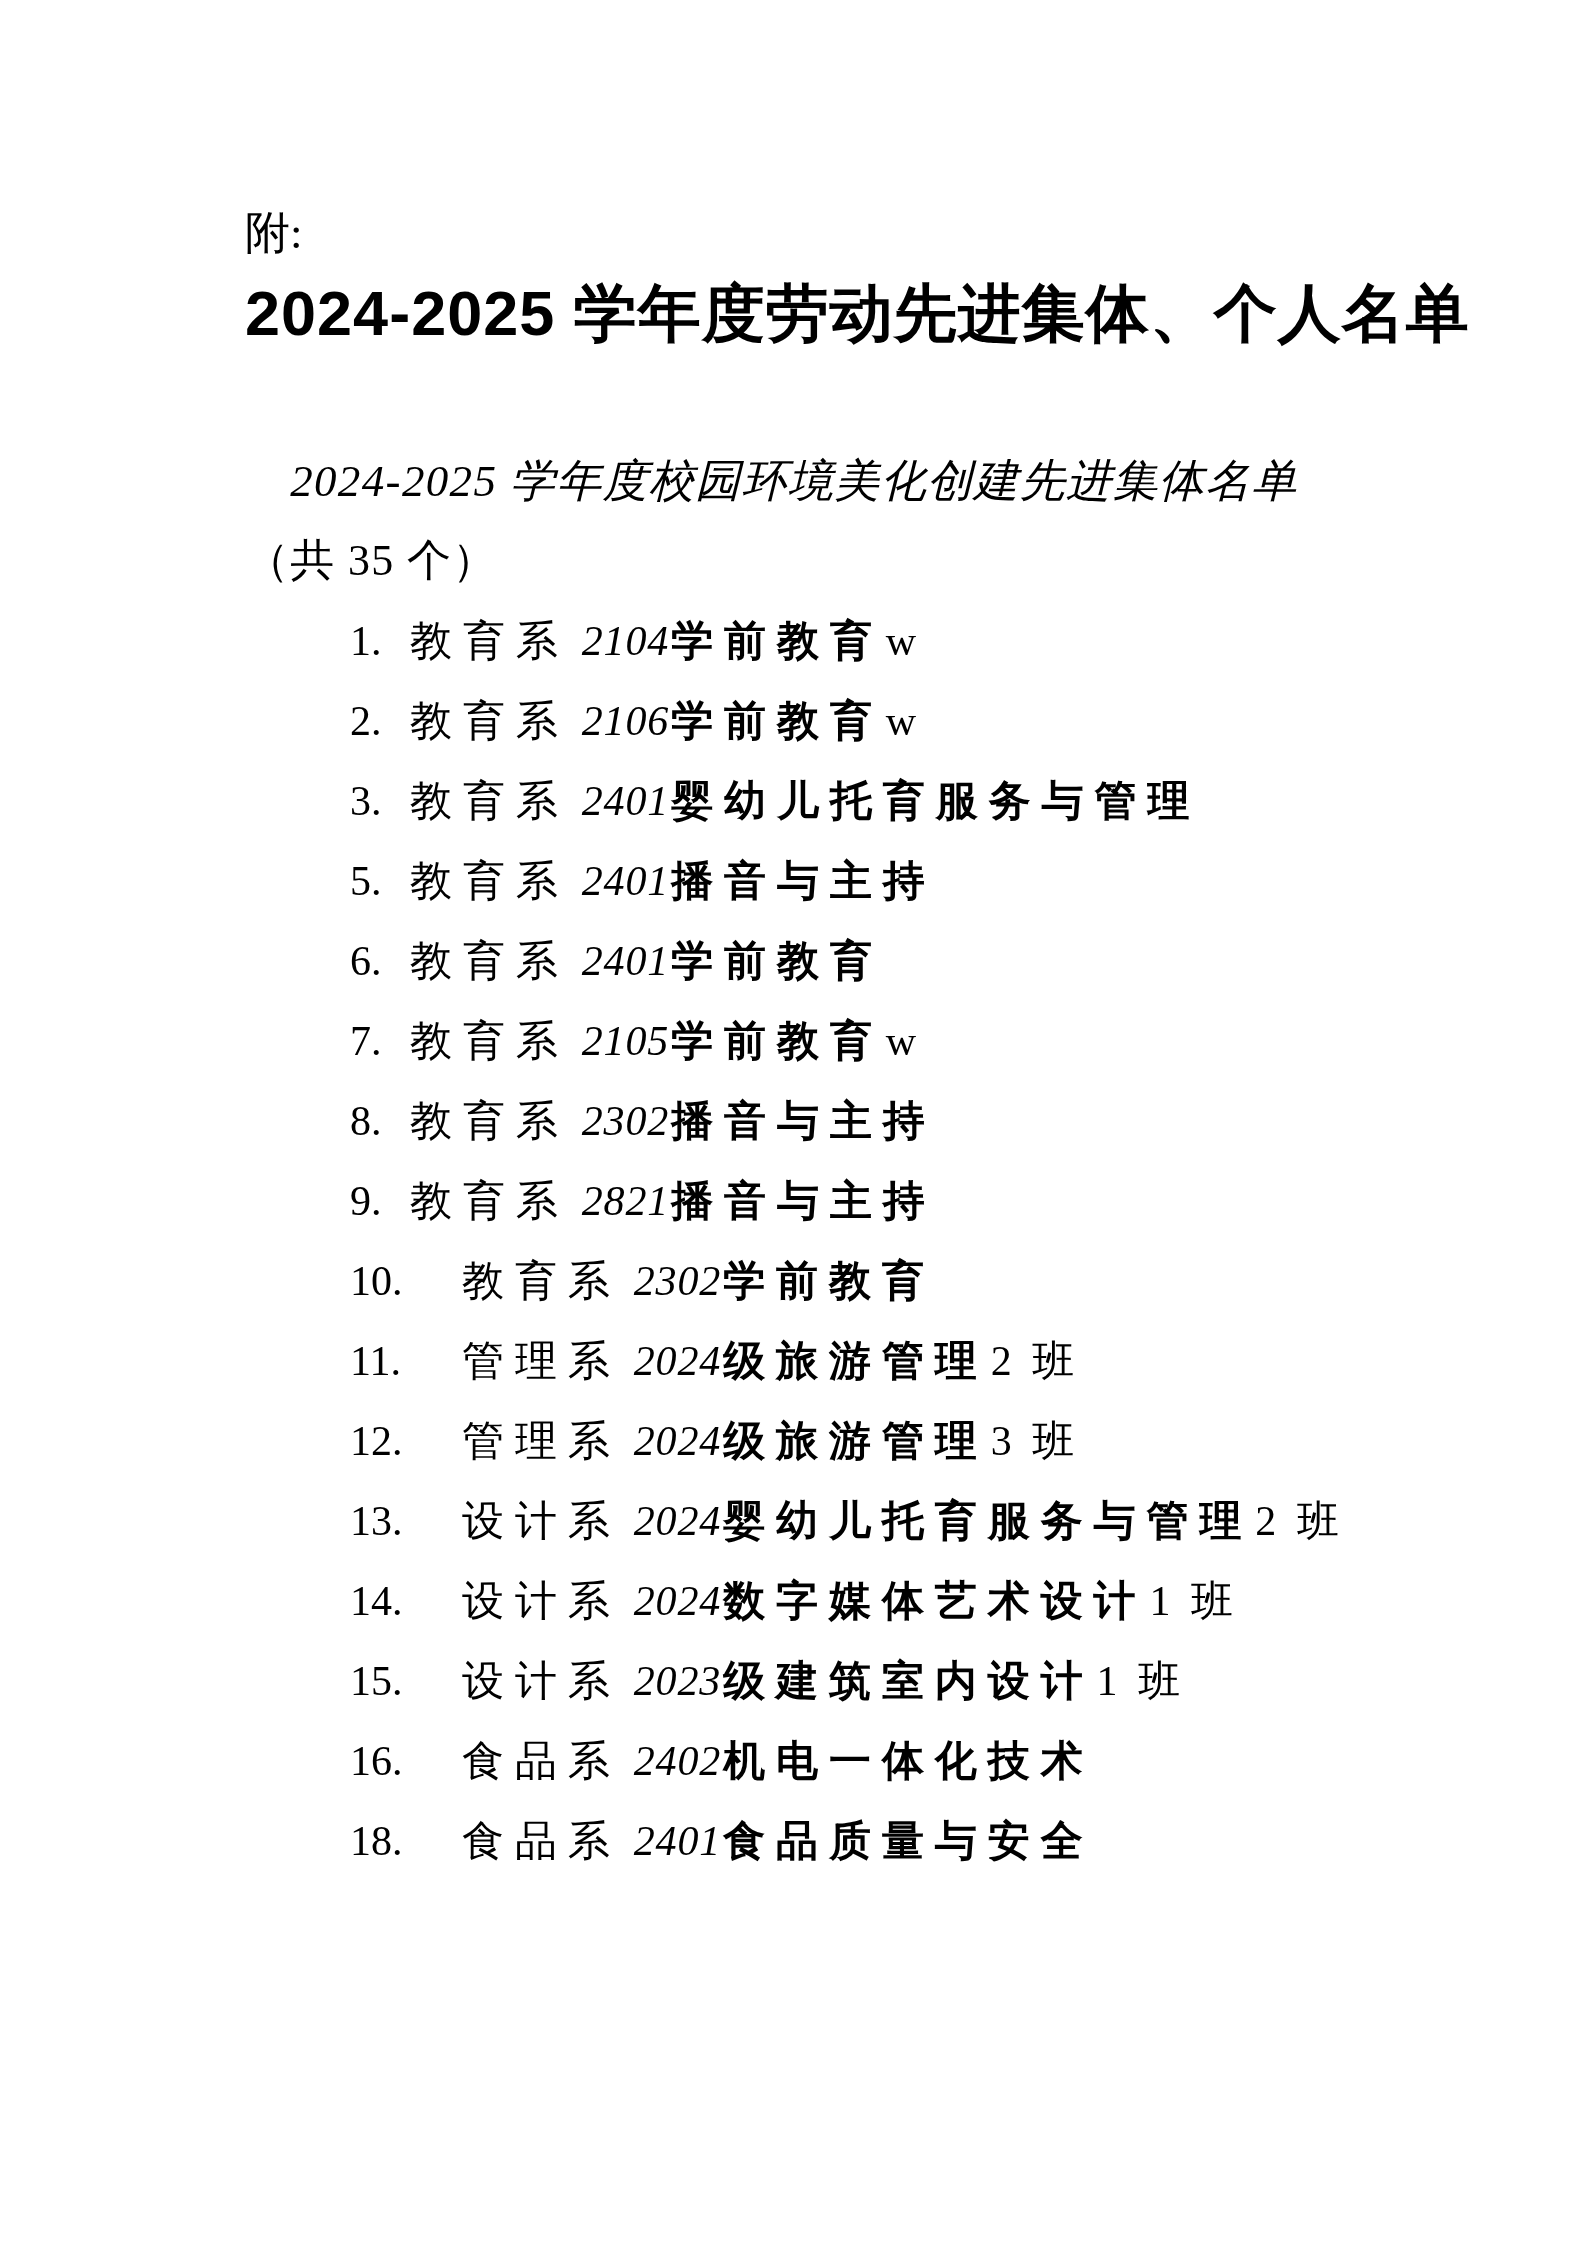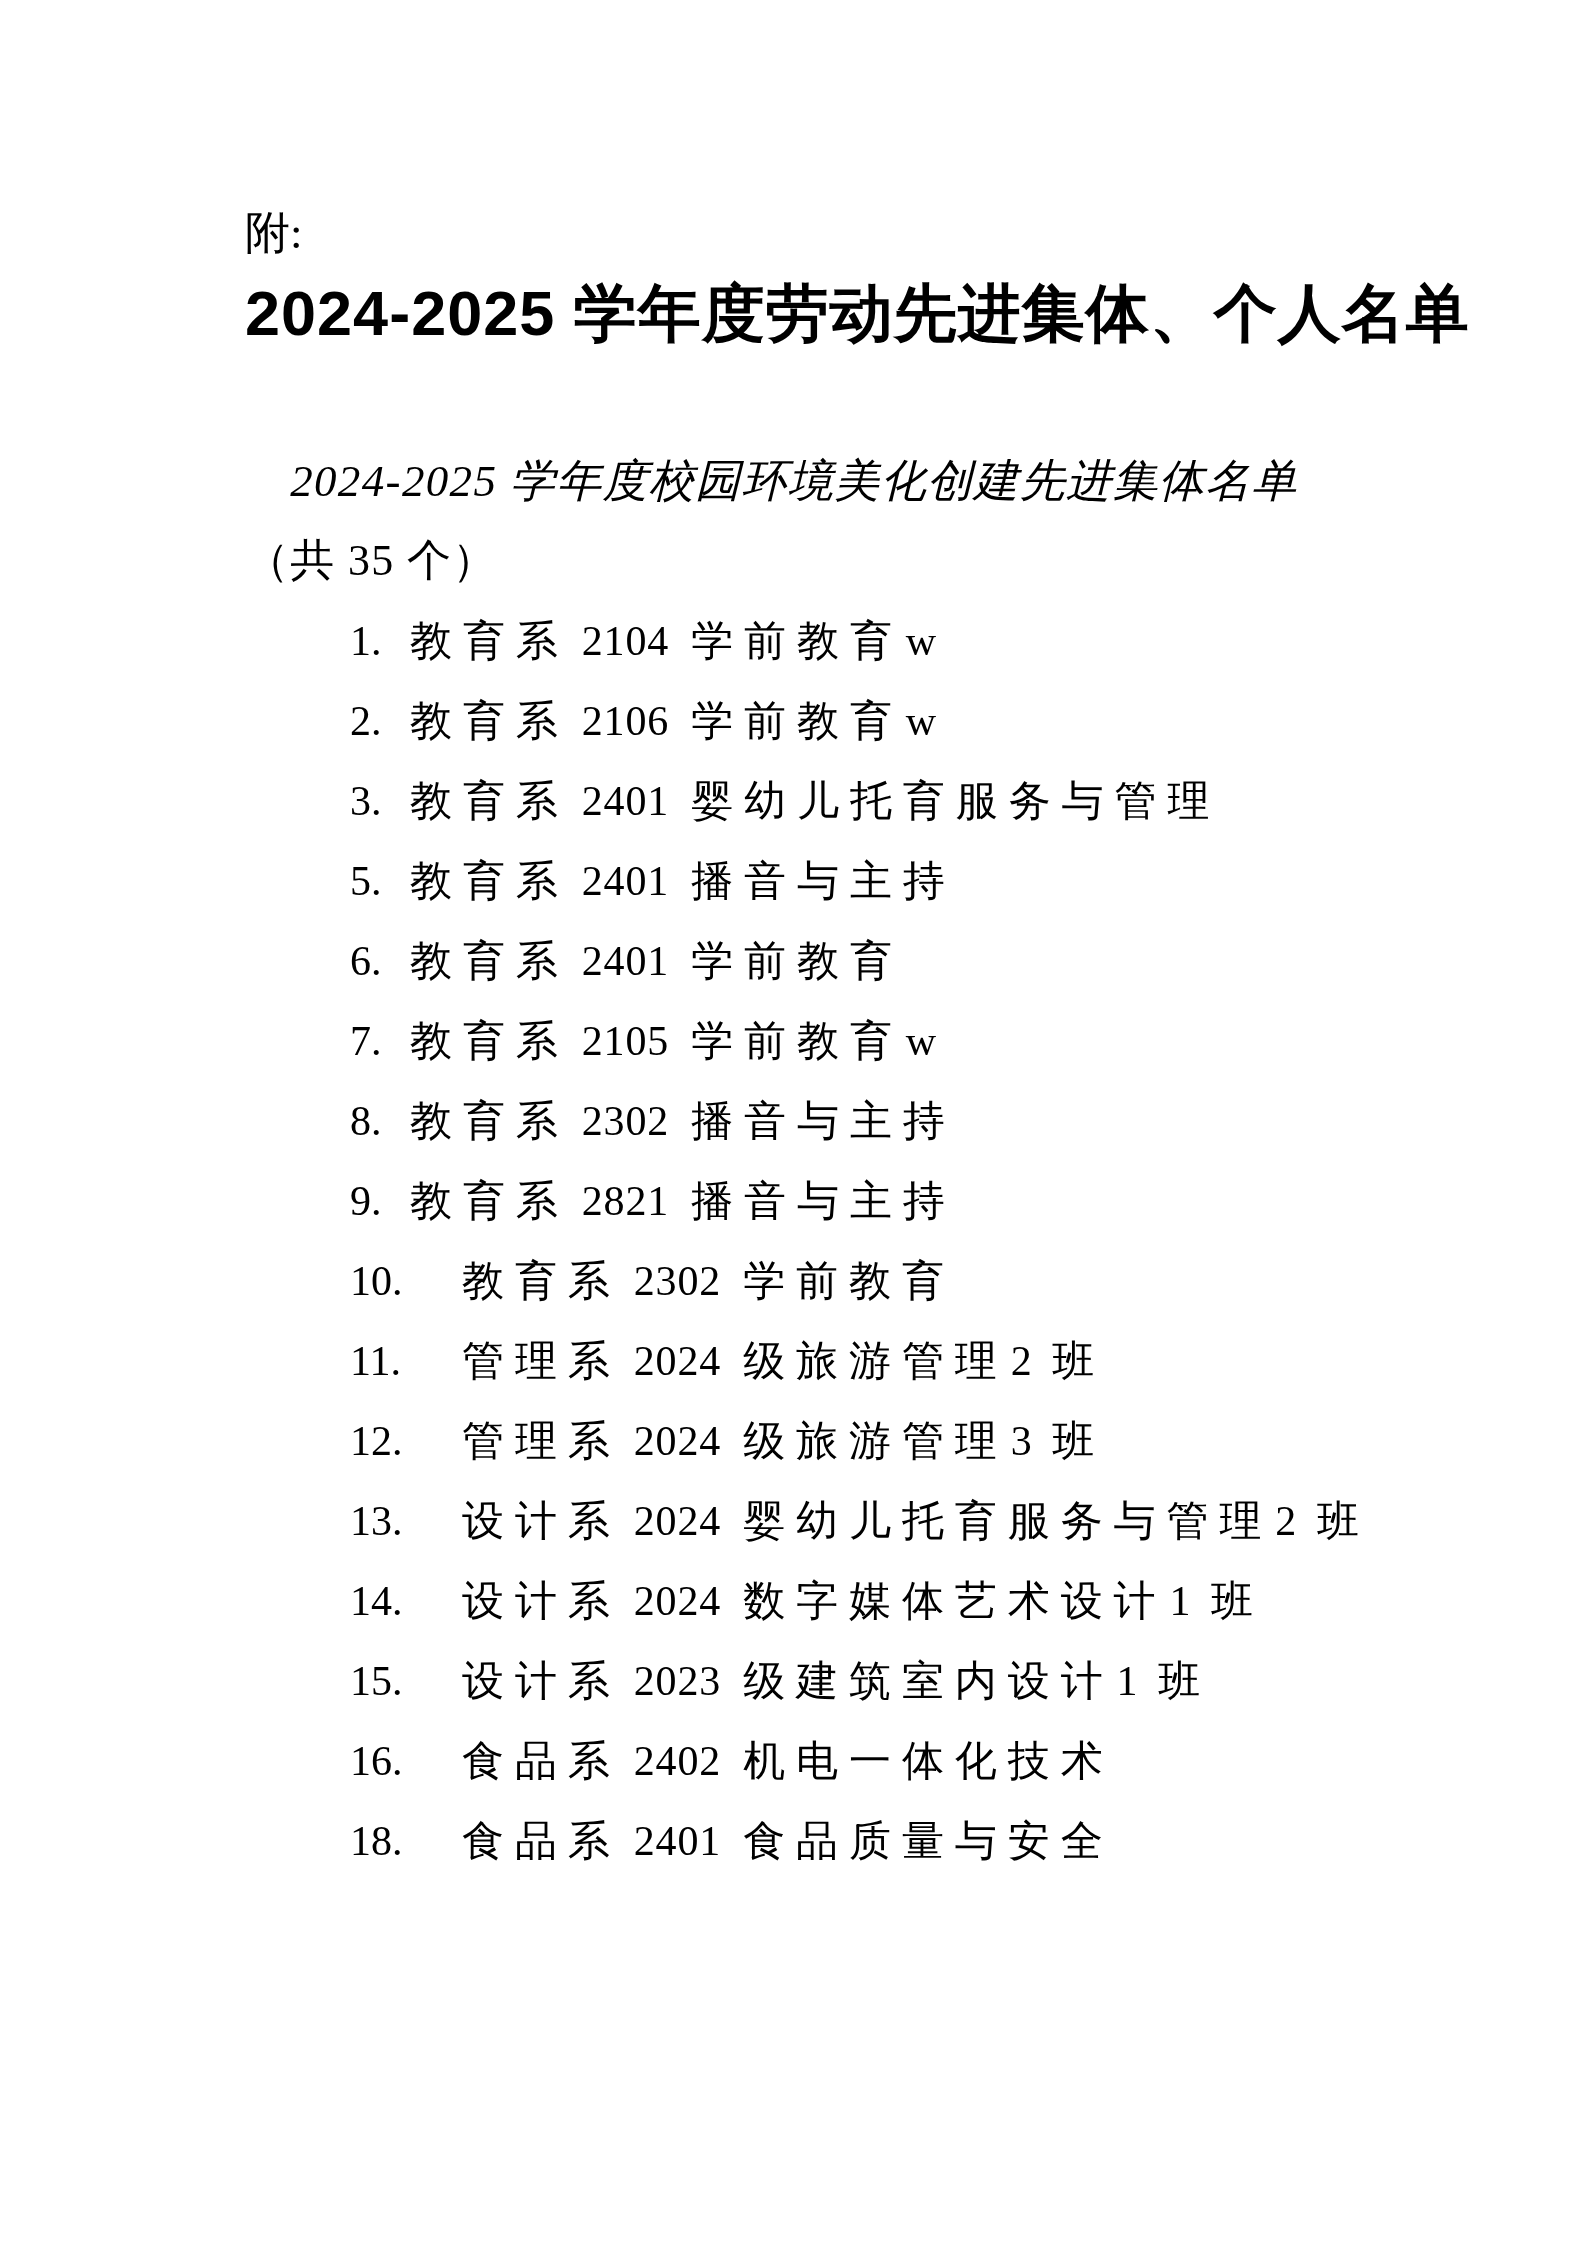--- a/index.html
+++ b/index.html
@@ -31,22 +31,22 @@
     letter-spacing:0.03em;
     font-style:italic;
   }
   .count{font-size:44px;letter-spacing:0.03em;}
   .items{list-style:none;margin:0;padding:0;}
   .item-line{font-size:42px;padding-left:105px;}
   .num{display:inline-block;letter-spacing:0;}
   .item-line.w1 .num{min-width:60px;}
   .item-line.w2 .num{min-width:112px;}
   .dept{letter-spacing:0.26em;}
-  .code{margin-left:13px;letter-spacing:0.02em;}
-  .name{margin-left:22px;letter-spacing:0.26em;}
+  .code{margin-left:13px;letter-spacing:0.02em;font-style:italic;}
+  .name{margin-left:2px;letter-spacing:0.26em;font-weight:bold;}
   .suffix{margin-left:3px;letter-spacing:0.12em;}
 </style>
 </head>
 <body>
 
 <div class="page">
 
   <div class="line fu">附:</div>
 
   <h1 class="line main-title">2024-2025 学年度劳动先进集体、个人名单</h1>

